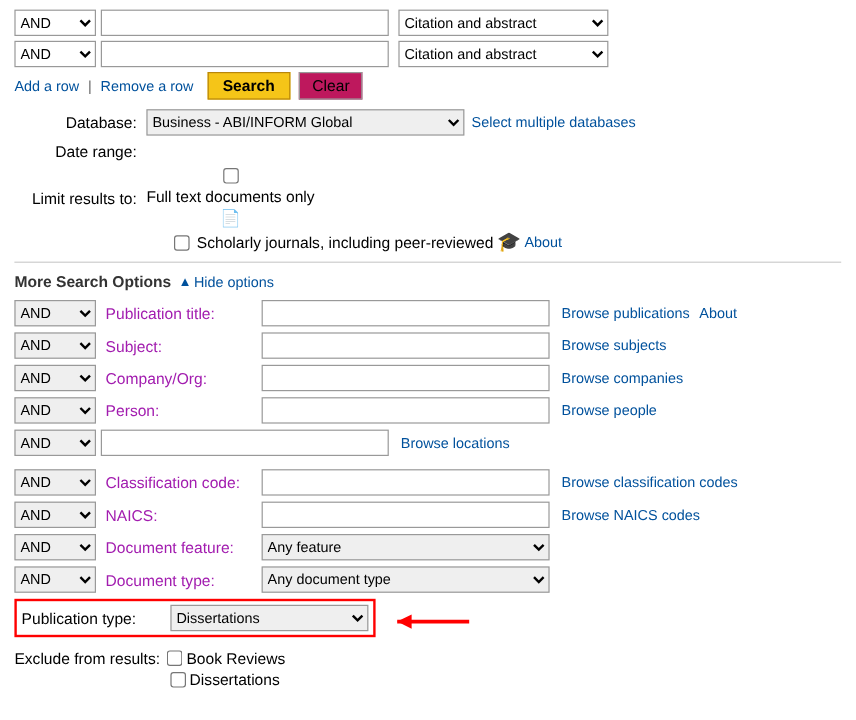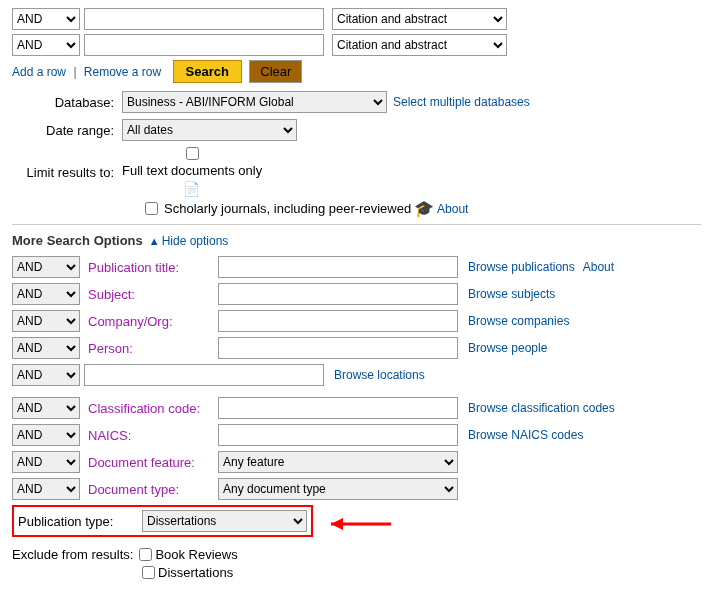--- a/index.html
+++ b/index.html
@@ -55,21 +55,21 @@
       background: #f5c518;
       border: 1px solid #b8860b;
       color: #000;
       font-size: 13px;
       font-weight: bold;
       padding: 3px 12px;
       cursor: pointer;
       margin-left: 8px;
     }
     .btn-clear {
-      background: #a16207;
+      background: #be185d;
       border: 1px solid #999;
       color: #000;
       font-size: 13px;
       padding: 3px 10px;
       cursor: pointer;
       margin-left: 4px;
     }
     .form-row {
       display: flex;
       align-items: center;
@@ -260,26 +260,20 @@
     <select class="database-select">
       <option>Business - ABI/INFORM Global</option>
       <option>Science</option>
       <option>Health &amp; Medicine</option>
     </select>
     <a href="#" class="select-multiple-link">Select multiple databases</a>
   </div>
 
   <div class="form-row">
     <span class="form-label">Date range:</span>
-    <select class="date-select">
-      <option>All dates</option>
-      <option>Last year</option>
-      <option>Last 5 years</option>
-      <option>Last 10 years</option>
-    </select>
   </div>
 
   <div style="margin-left:0; margin-bottom:4px;">
     <div class="form-row" style="margin-bottom:2px;">
       <span class="form-label">Limit results to:</span>
       <label style="display:flex;align-items:center;gap:3px;font-size:13px;flex-direction:column;">
         <input type="checkbox" style="">
         <span>Full text documents only</span>
         <span style="font-size:14px;color:#666;">📄</span>
       </label>

